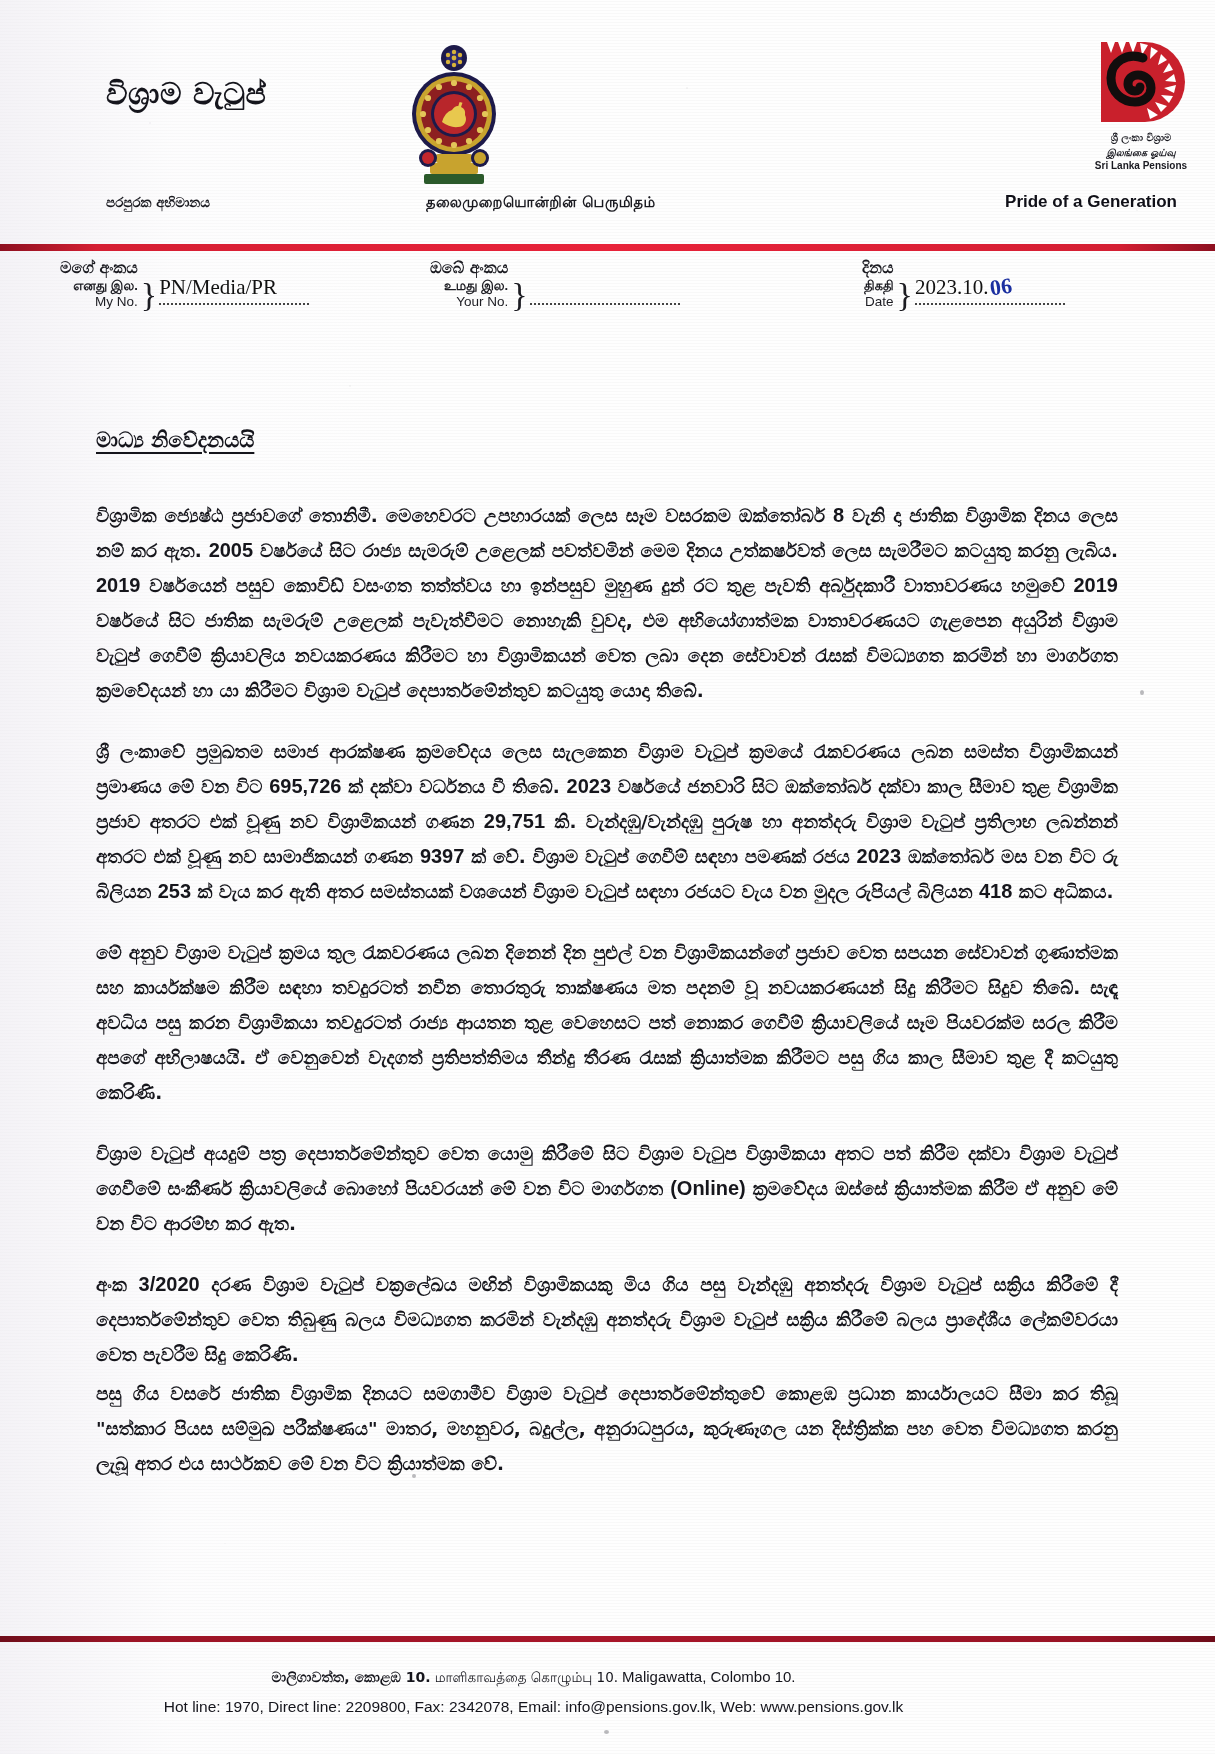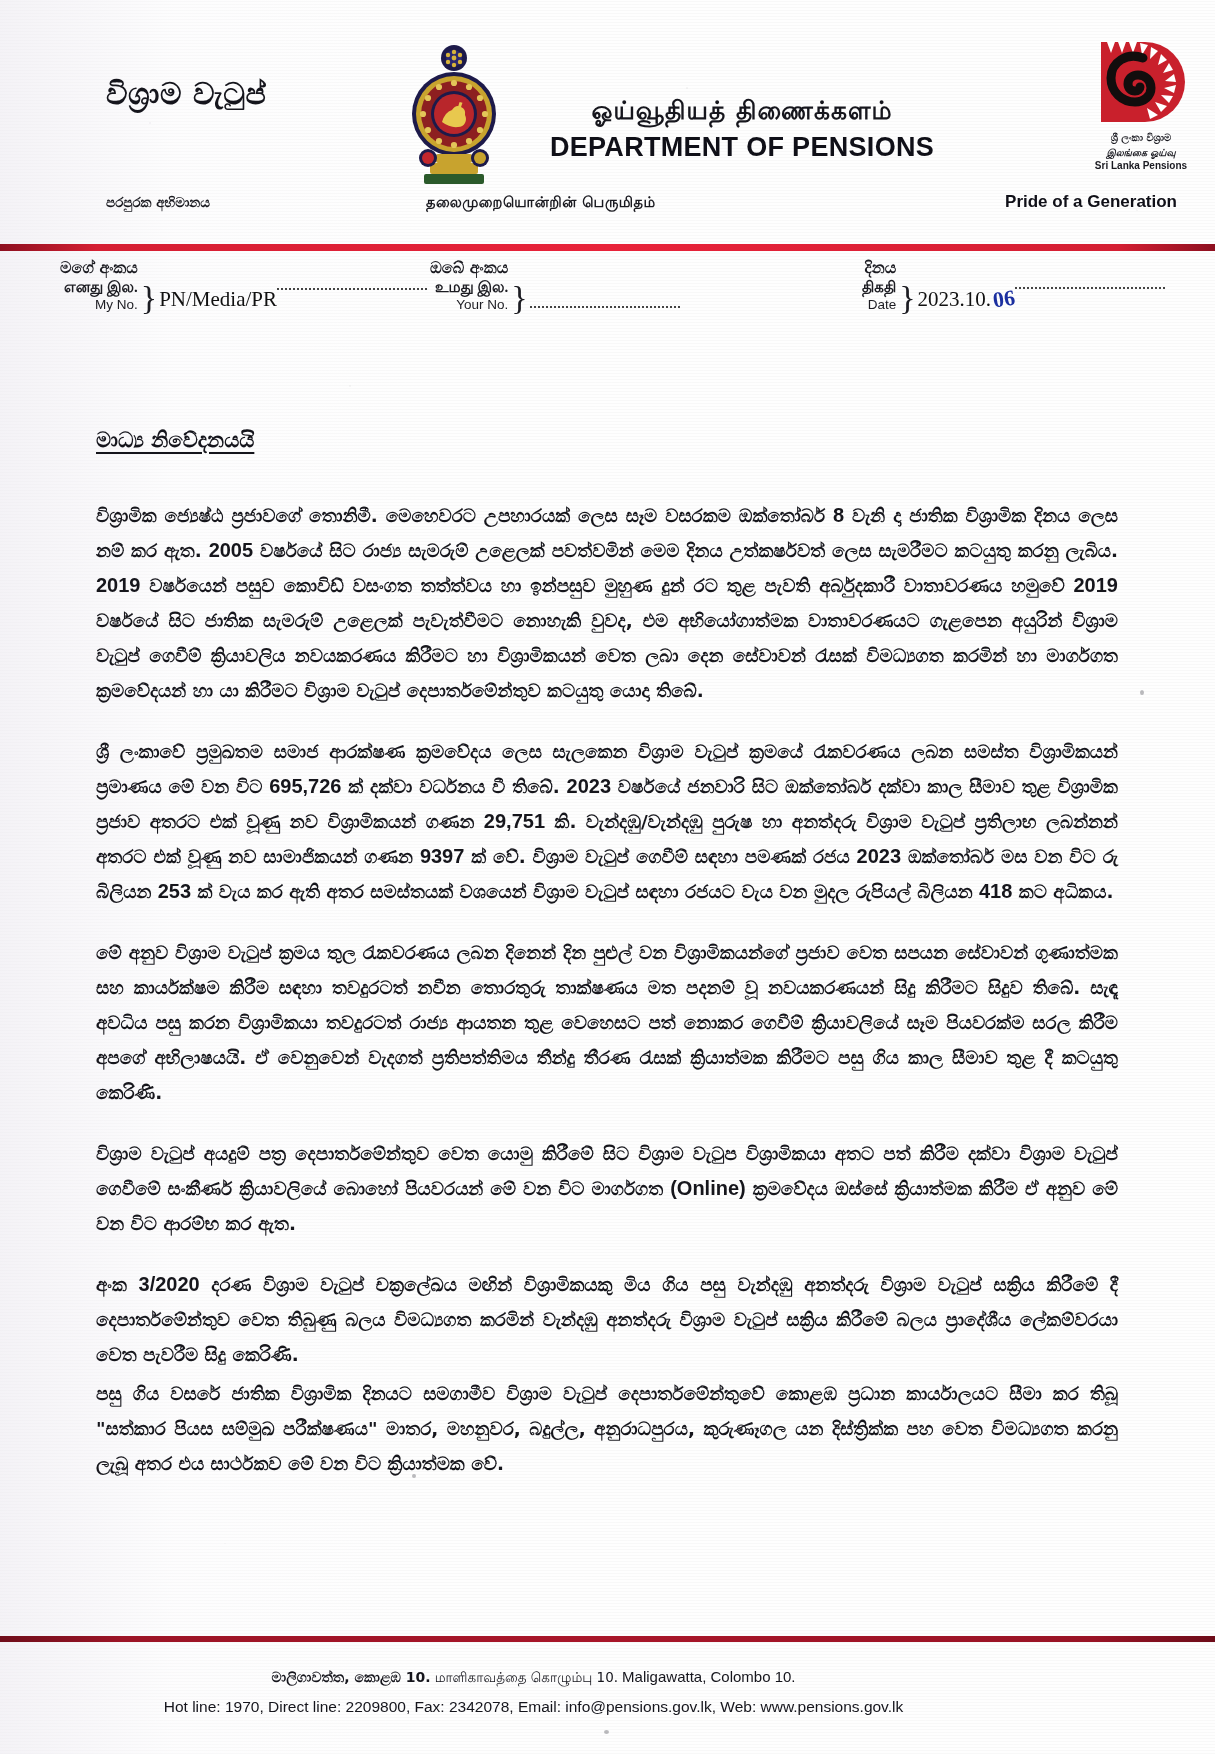--- a/index.html
+++ b/index.html
@@ -75,28 +75,28 @@
   .rule-top{
     position:absolute;left:0;top:244px;width:1215px;height:7px;
     background:linear-gradient(90deg,#8d1020 0%,#d51f33 8%,#e8233a 50%,#d41f33 92%,#8d1020 100%);
   }
 
   
   .refrow{position:absolute;left:0;top:258px;width:1215px;height:60px;}
   .refblk{position:absolute;display:flex;align-items:flex-end;}
   .reflabels{text-align:right;line-height:1.25;}
   .reflabels .si{font-family:"DejaVu Sans",sans-serif;font-size:16px;font-weight:bold;color:#1c1c22;}
-  .reflabels .ta{font-family:Liberation Serif, serif;font-size:15px;font-weight:bold;color:#1c1c22;}
+  .reflabels .ta{font-family:Liberation Sans, sans-serif;font-size:13px;font-weight:bold;color:#1c1c22;}
   .reflabels .en{font-size:13.5px;color:#1c1c22;}
   .brace{font-size:34px;line-height:28px;color:#1c1c22;margin:0 2px 2px 3px;font-family:"Liberation Serif",serif;}
   .refval{font-family:"Liberation Serif",serif;font-size:21px;color:#111;white-space:nowrap;padding-bottom:2px;}
   .dotline{
     display:inline-block;min-width:150px;border-bottom:2.5px dotted #444;height:1px;margin-bottom:6px;
   }
-  .refstack{display:flex;flex-direction:row;align-items:flex-start;}
+  .refstack{display:flex;flex-direction:column;align-items:flex-start;}
   .datestamp{
     font-family:"Liberation Serif",serif;font-weight:bold;font-size:22px;color:#1b2fa0;
     transform:rotate(-8deg);display:inline-block;margin-left:2px;
   }
 
   
   .body{
     position:absolute;left:96px;top:392px;width:1022px;
   }
   .doc-heading{
@@ -186,24 +186,20 @@
         <rect x="34" y="112" width="36" height="9" rx="2" fill="#c8a32e"></rect>
         <rect x="28" y="121" width="48" height="11" rx="2" fill="#c8a32e"></rect>
         <rect x="22" y="132" width="60" height="10" rx="2" fill="#2b5a2b"></rect>
         <circle cx="26" cy="116" r="9" fill="#1d1a4a"></circle>
         <circle cx="26" cy="116" r="6" fill="#c2272d"></circle>
         <circle cx="78" cy="116" r="9" fill="#1d1a4a"></circle>
         <circle cx="78" cy="116" r="6" fill="#c8a32e"></circle>
       </svg>
     </div>
 
-    <div class="hdr-center">
-      <div class="hdr-ta">ஓய்வூதியத் திணைக்களம்</div>
-      <div class="hdr-en">DEPARTMENT OF PENSIONS</div>
-    </div>
 
     <div class="slp-logo">
       <div class="slp-mark">
         <svg viewBox="0 0 96 92" width="96" height="92">
           <path d="M8 6 H52 A40 40 0 0 1 52 86 H8 Z" fill="#c9202c"></path>
           <g fill="#ffffff">
             <polygon points="14,6 22,6 18,17"></polygon>
             <polygon points="25,6 33,6 29,17"></polygon>
             <polygon points="36,6 44,6 40,17"></polygon>
             <polygon points="47,7 55,9 49,19"></polygon>

